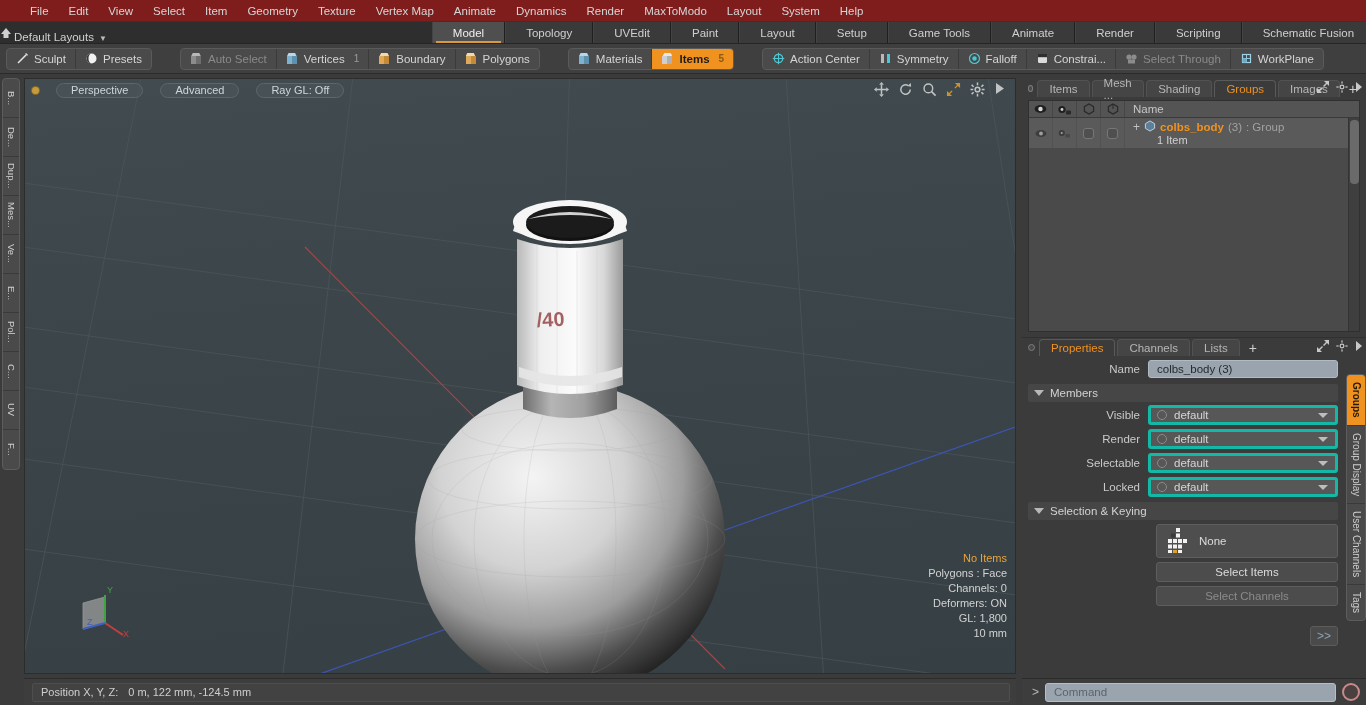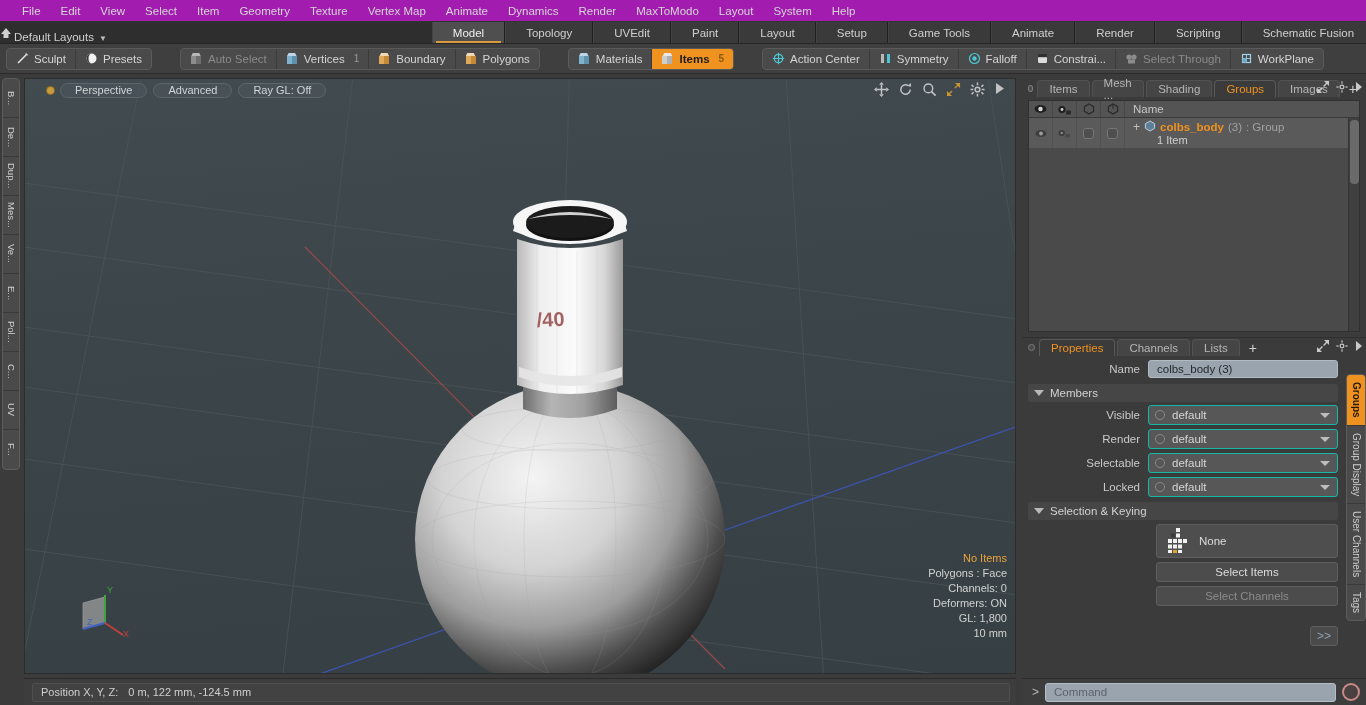--- a/index.html
+++ b/index.html
@@ -8,21 +8,21 @@
     width:1366px; height:705px; overflow:hidden;
     font-family:"Liberation Sans", sans-serif;
     font-size:11px; color:#c8c8c8;
     -webkit-font-smoothing:antialiased;
   }
   #app{ position:relative; width:1366px; height:705px; background:#3b3b3b; }
 
   
   .menubar{
     position:absolute; left:0; top:0; width:1366px; height:22px;
-    background:#a21caf; display:flex; align-items:center; padding-left:12px;
+    background:#7f1d1d; display:flex; align-items:center; padding-left:20px;
     border-bottom:1px solid #333;
   }
   .menu-item{ padding:2px 10px; color:#d6d6d6; font-size:11.5px; white-space:nowrap; cursor:default; }
 
   
   .layoutbar{
     position:absolute; left:0; top:22px; width:1366px; height:22px;
     background:#2e2e2e; display:flex; align-items:stretch;
     border-bottom:1px solid #252525;
   }
@@ -102,21 +102,21 @@
   
   .viewport{
     position:absolute; left:24px; top:78px; width:992px; height:596px;
     background:#3b4448; overflow:hidden;
     border:1px solid #2c2c2c;
   }
   .vp-grad{ position:absolute; inset:0;
     background:linear-gradient(175deg,#414b50 0%, #3c4549 40%, #394246 70%, #364044 100%); }
   .grid-svg{ position:absolute; inset:0; }
 
-  .vp-header{ position:absolute; left:16px; top:0; width:100%; height:22px; display:flex; align-items:center; padding-left:6px; gap:6px; }
+  .vp-header{ position:absolute; left:1px; top:0; width:100%; height:22px; display:flex; align-items:center; padding-left:6px; gap:17px; }
   .vp-dot{ width:7px;height:7px;border-radius:50%;background:#c79a3e; box-shadow:0 0 0 1px #8a6a24; }
   .pill{
     height:15px; display:flex; align-items:center; justify-content:center;
     padding:0 14px; border:1px solid #5d6669; border-radius:8px;
     background:rgba(78,88,92,0.55); color:#cfd6d8; font-size:11px; white-space:nowrap;
   }
   .vp-icons{ position:absolute; right:6px; top:3px; display:flex; align-items:center; gap:9px; }
   .vpi{ width:15px; height:15px; opacity:.85; }
 
   .vp-stats{
@@ -198,21 +198,21 @@
   .prop-tabbar{ margin-top:5px; height:19px; display:flex; align-items:flex-end; padding-left:6px; position:relative; border-top:1px solid #303030; padding-top:3px;}
   .prop-area{ position:relative; height:300px; }
 
   .prow{ display:flex; align-items:center; height:22px; margin:2px 28px 0 6px; }
   .plabel{ width:120px; text-align:right; padding-right:8px; color:#cacaca; font-size:11.5px; }
   .pfield{
     flex:1; height:18px; background:#9aa4ae; border:1px solid #b2bac2; border-radius:3px;
     display:flex; align-items:center; padding:0 8px; color:#242a2f; font-size:11.5px;
   }
   .pselect{
-    flex:1; height:20px; background:#575757; border:1px solid #14b8a6; border-radius:3px;
+    flex:1; height:20px; background:#575757; border:3px solid #14b8a6; border-radius:3px;
     display:flex; align-items:center; padding:0 6px; color:#d5d5d5; font-size:11.5px; position:relative;
   }
   .pselect .circ{ width:10px;height:10px;border-radius:50%;border:1px solid #8a8a8a; margin-right:7px; flex:0 0 10px;}
   .pselect .dncaret{ position:absolute; right:7px; width:0;height:0;border-left:5px solid transparent;border-right:5px solid transparent;border-top:5px solid #bdbdbd; }
 
   .section{
     margin:4px 28px 0 6px; height:18px; background:#464646; display:flex; align-items:center;
     padding-left:6px; gap:6px; color:#d2d2d2; font-size:11.5px; border-radius:2px;
   }
   .tri{ width:0;height:0;border-left:5px solid transparent;border-right:5px solid transparent;border-top:6px solid #b8b8b8; }

